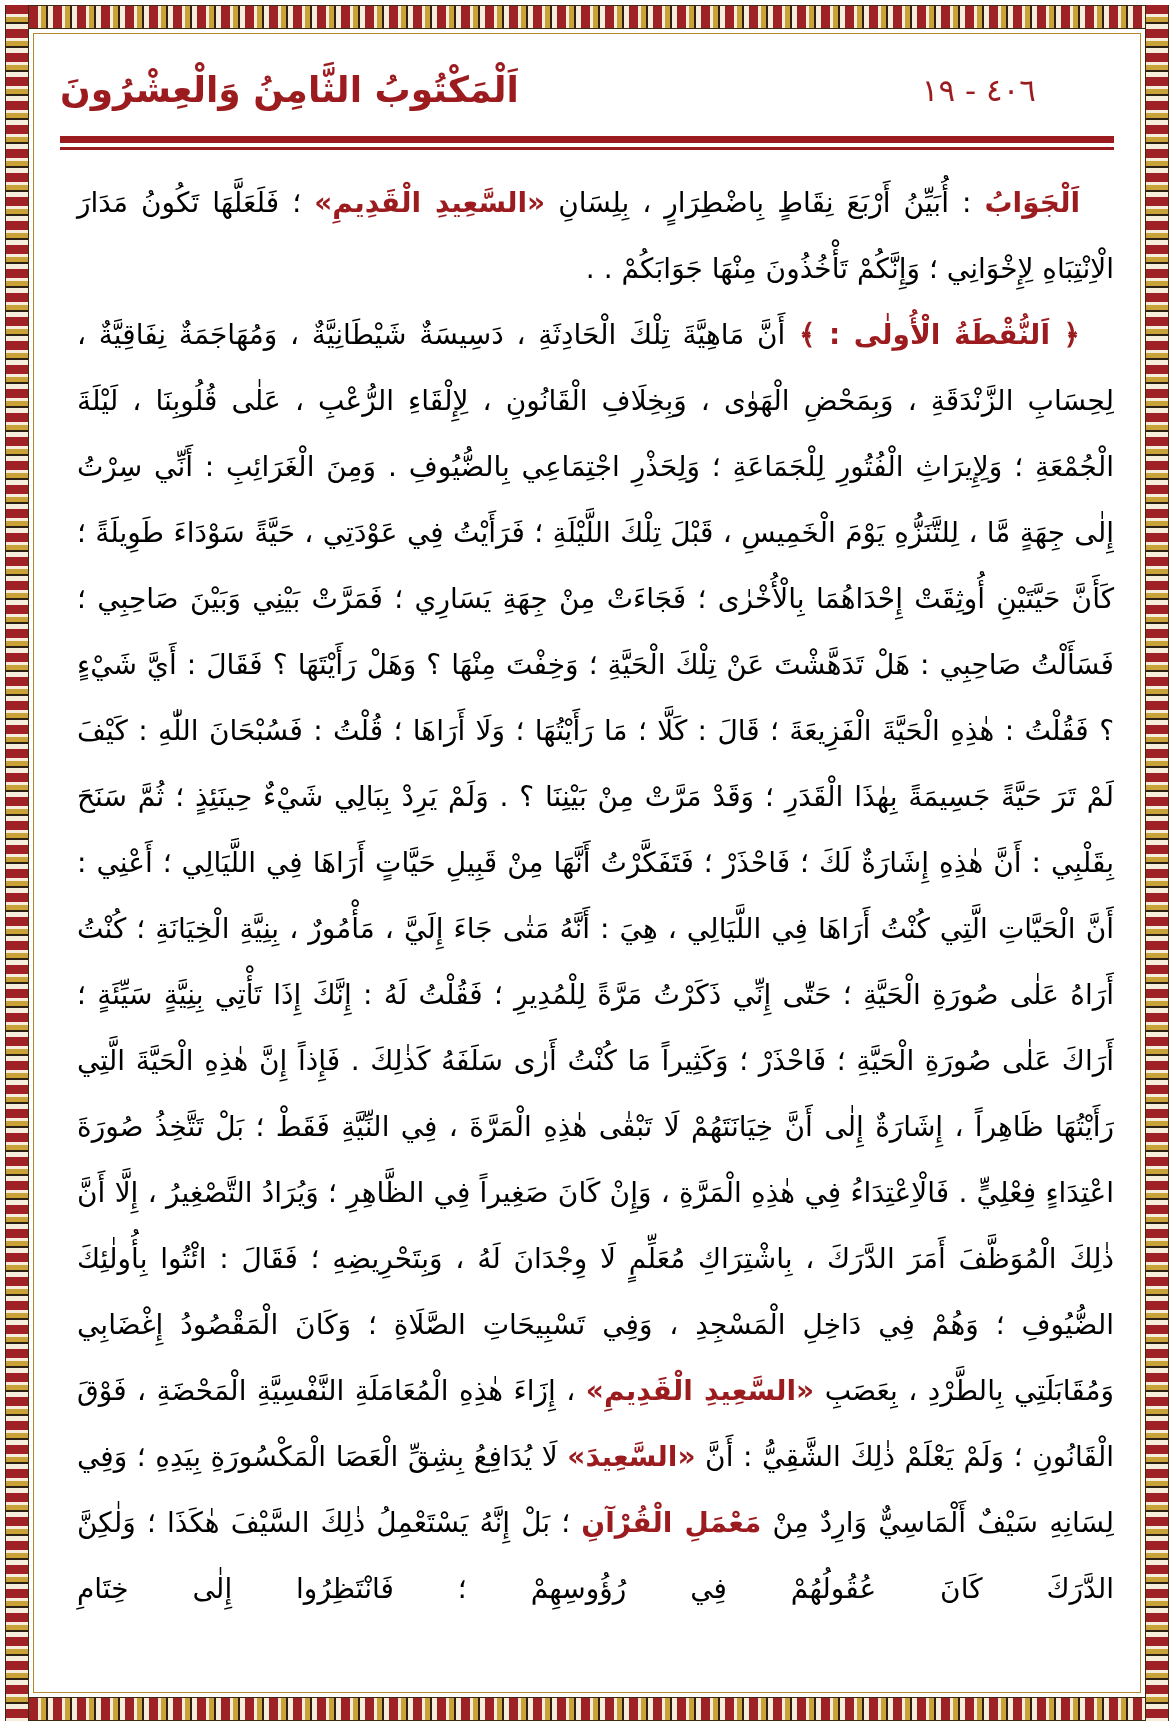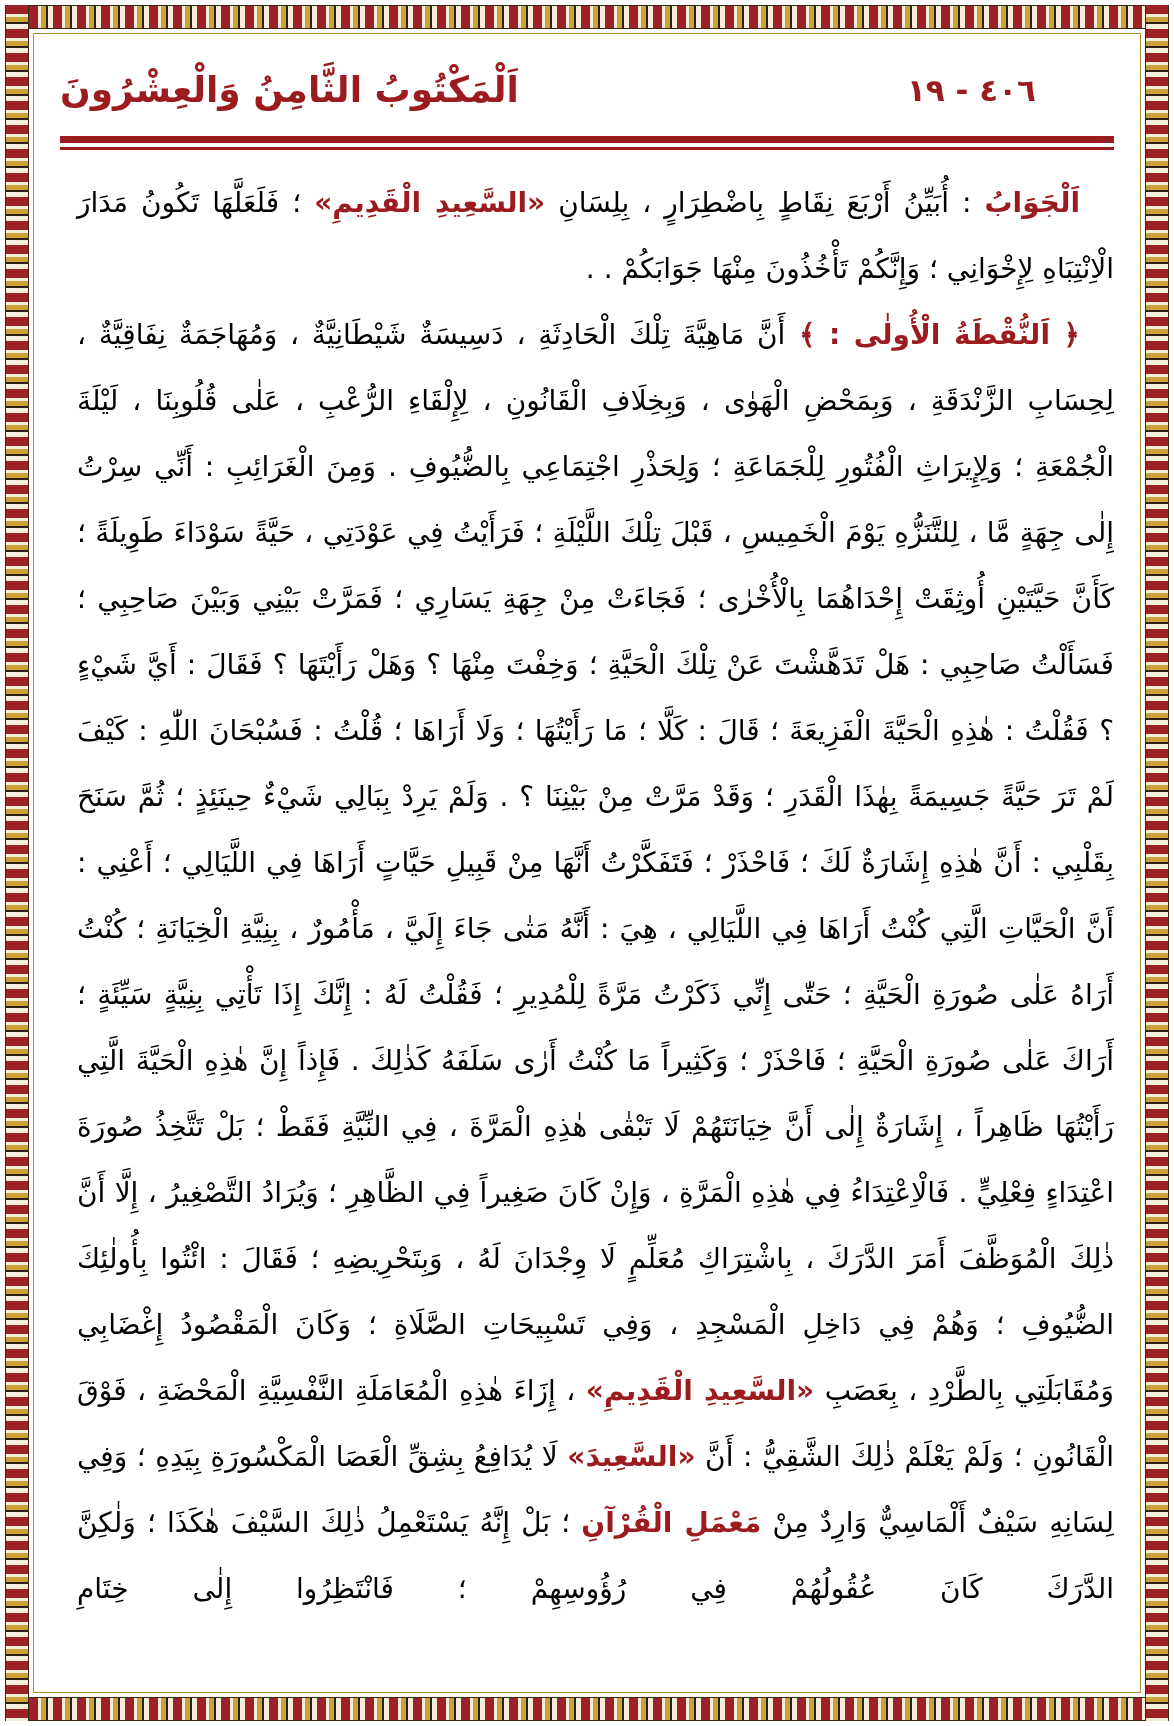--- a/index.html
+++ b/index.html
@@ -69,21 +69,21 @@
     font-size: 36px;
     font-weight: bold;
     line-height: 60px;
   }
   .page-number {
     position: absolute;
     right: 78px;
     top: 0;
     color: var(--accent);
     font-size: 31px;
-    font-weight: bold;
+    font-weight: normal;
     line-height: 60px;
     direction: rtl;
   }
 
   .divider { margin-top: 14px; }
   .rule-thick { height: 7px; background: var(--accent); }
   .rule-thin  { height: 3px; background: var(--accent); margin-top: 4px; }
 
   .text-body {
     margin-top: 20px;

